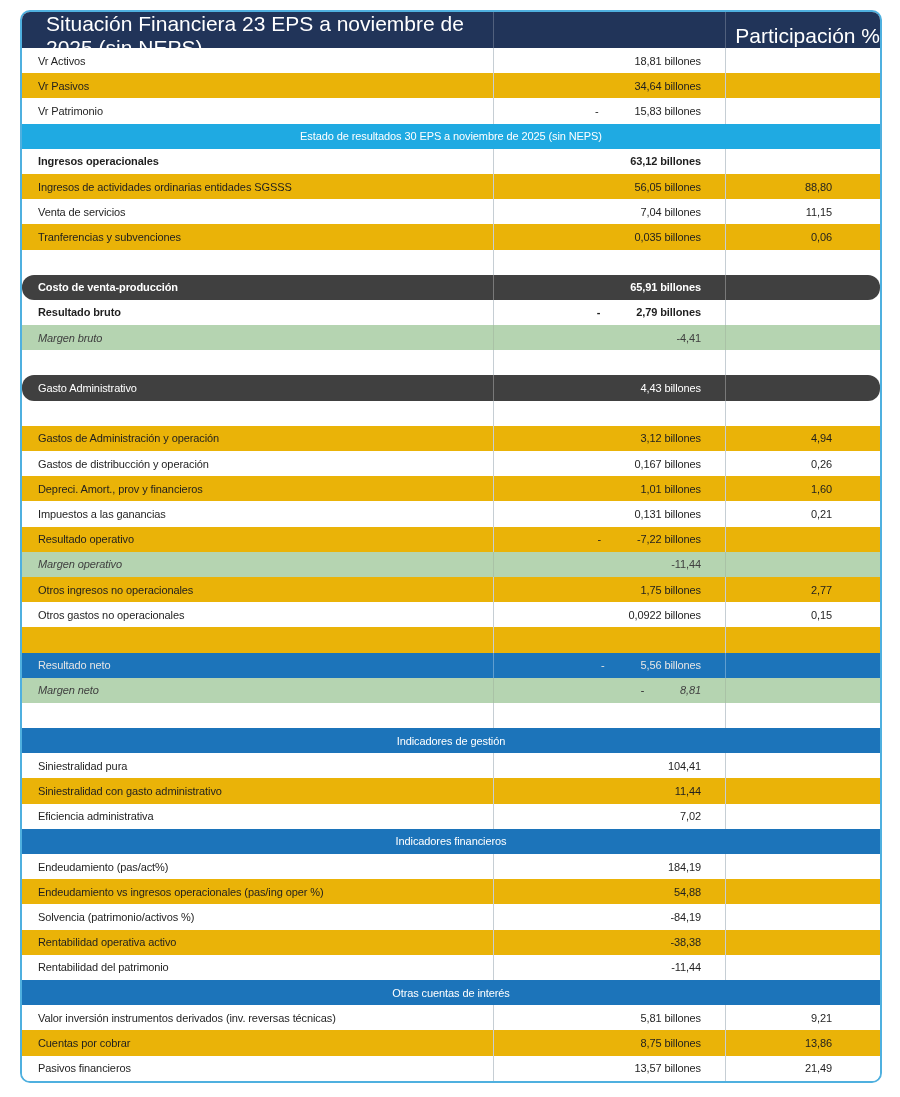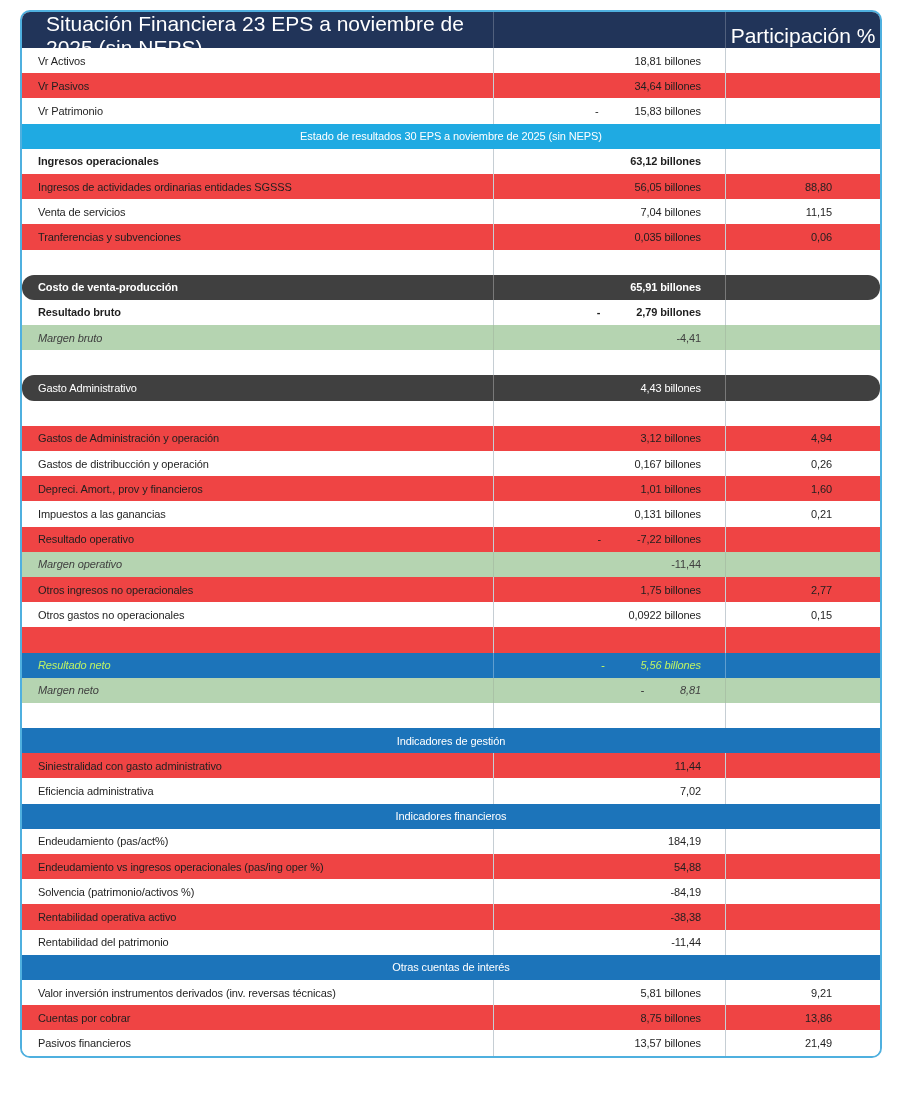--- a/index.html
+++ b/index.html
@@ -27,25 +27,25 @@
     letter-spacing:-0.1px;
   }
   .cell{display:flex;align-items:center;min-width:0;}
   .c1{padding-left:16px;}
   .c2{justify-content:flex-end;padding-right:24px;}
   .c3{justify-content:flex-end;padding-right:48px;}
   .c2,.c3{border-left:1px solid #c6ced4;}
   .dash{margin-right:36px;}
   
   .r-w{background:#ffffff;}
-  .r-lb{background:#ef4444;}
+  .r-lb{background:#eab308;}
   .r-green{background:#B5D4B1;color:#404040;}
   .r-green .c2,.r-green .c3{border-left-color:#a9c2a6;justify-content:flex-end;}
   .r-hdrcyan{background:#404040;color:#ffffff;border-radius:12px;}
-  .r-hdrblue{background:#1C74BA;color:#bef264;font-style:italic;}
+  .r-hdrblue{background:#1C74BA;color:#e5e5e5;}
   .r-hdrcyan .c2,.r-hdrcyan .c3,
   .r-hdrblue .c2,.r-hdrblue .c3{border-left-color:rgba(255,255,255,0.30);}
   .r-seccyan{background:#1FAAE2;color:#ffffff;}
   .r-secblue{background:#1C74BA;color:#ffffff;}
   .sec-cell{grid-column:1/4;justify-content:center;padding:0;}
   .bold .c1 span,.bold .c2 span{font-weight:700;}
   .lab-italic{font-style:italic;}
   .val-italic{font-style:italic;}
   
   .hdr{
@@ -53,21 +53,21 @@
     grid-template-columns:471px 232px 1fr;
     height:36px;
     background:#213459;
     color:#ffffff;
     font-size:21px;
     align-items:stretch;
   }
   .hdr .cell{display:flex;align-items:center;}
   .hdr .c1{padding-left:24px;}
   .hdr .c2,.hdr .c3{border-left:1px solid rgba(255,255,255,0.22);}
-  .hdr .c3{justify-content:center;padding-right:0;}
+  .hdr .c3{padding-right:0;}
 </style>
 </head>
 <body>
 
 <div class="page">
   <div class="tbl">
 
     <div class="hdr">
       <div class="cell c1">
         <span>Situación Financiera 23 EPS a noviembre de 2025 (sin NEPS)</span>
@@ -329,20 +329,29 @@
             <span class=""></span>
           </div>
           <div class="cell c2"></div>
           <div class="cell c3"></div>
         </div>
         <div class="row r-secblue">
           <div class="cell sec-cell">
             <span>Indicadores de gestión</span>
           </div>
         </div>
+        <div class="row r-w">
+          <div class="cell c1">
+            <span class="">Siniestralidad pura</span>
+          </div>
+          <div class="cell c2">
+            <span class="">104,41</span>
+          </div>
+          <div class="cell c3"></div>
+        </div>
         <div class="row r-lb">
           <div class="cell c1">
             <span class="">Siniestralidad con gasto administrativo</span>
           </div>
           <div class="cell c2">
             <span class="">11,44</span>
           </div>
           <div class="cell c3"></div>
         </div>
         <div class="row r-w">

